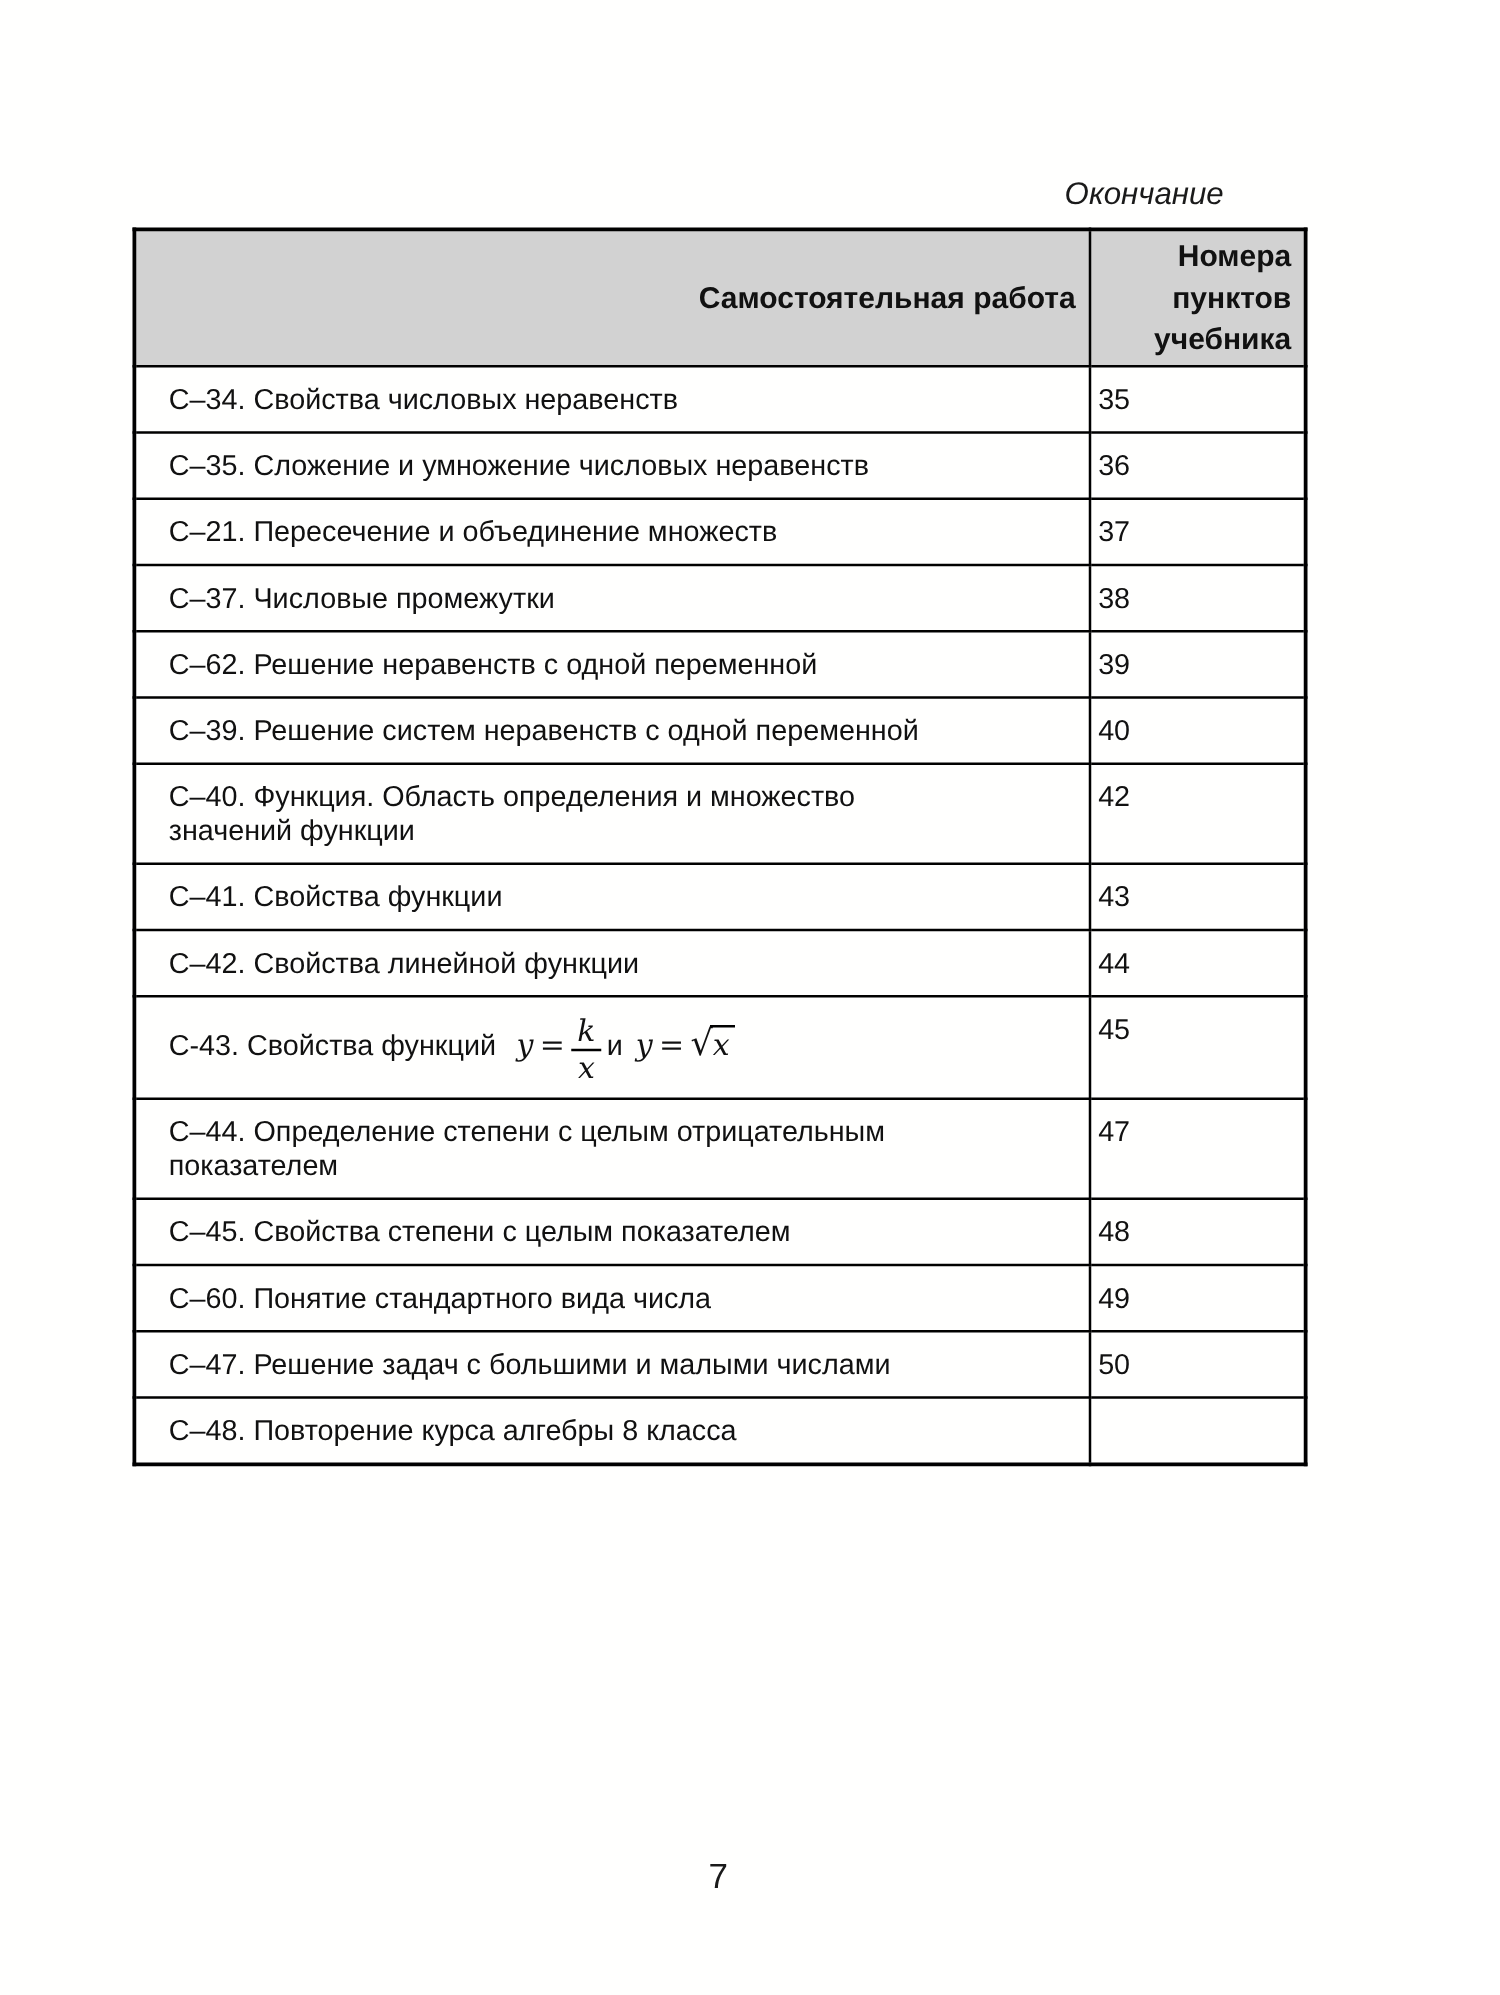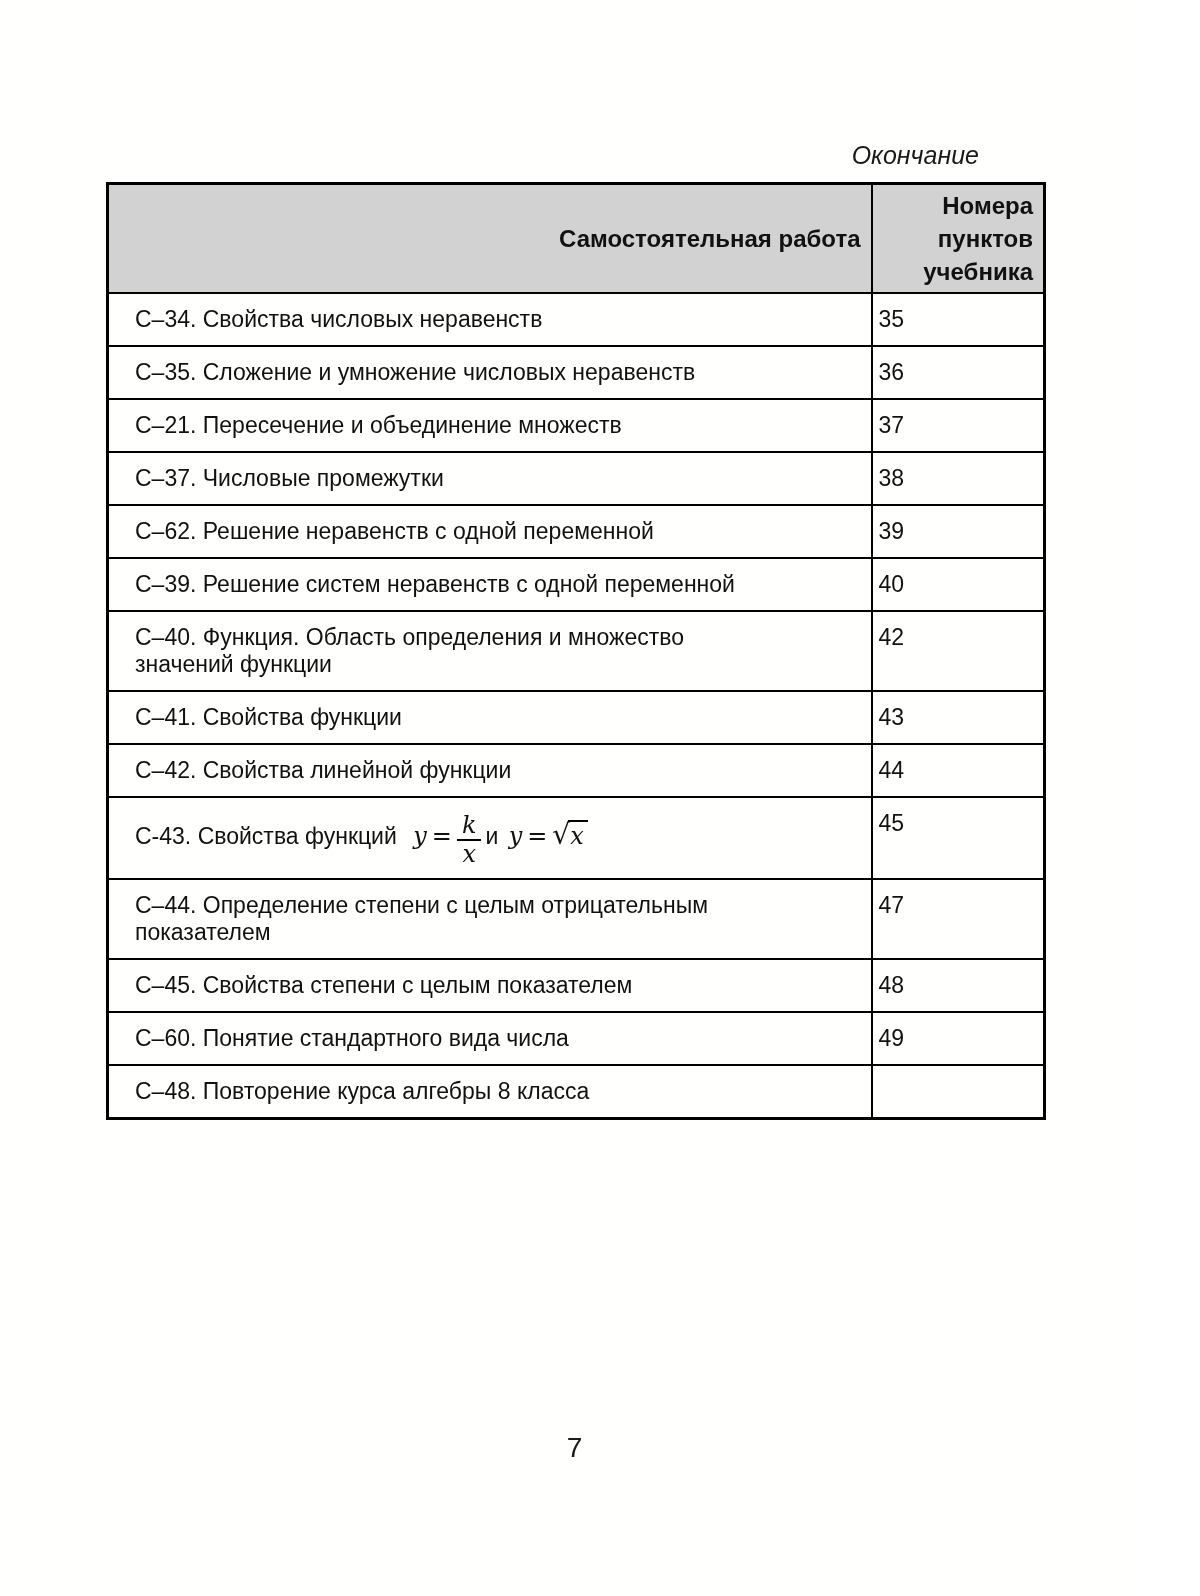--- a/index.html
+++ b/index.html
@@ -199,20 +199,26 @@
     <td class="num-cell">48</td>
   </tr>
 
   <tr>
     <td class="title-cell">
       <span class="title-text">С–60. Понятие стандартного вида числа</span>
     </td>
     <td class="num-cell">49</td>
   </tr>
 
+  <tr>
+    <td class="title-cell">
+      <span class="title-text">С–47. Решение задач с большими и малыми числами</span>
+    </td>
+    <td class="num-cell">50</td>
+  </tr>
 
   <tr>
     <td class="title-cell">
       <span class="title-text">С–48. Повторение курса алгебры 8 класса</span>
     </td>
     <td class="num-cell"></td>
   </tr>
 </tbody>
     </table>
 

